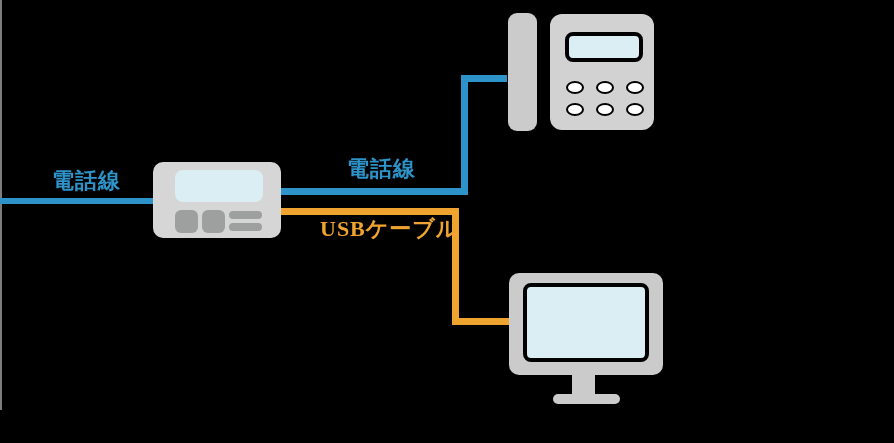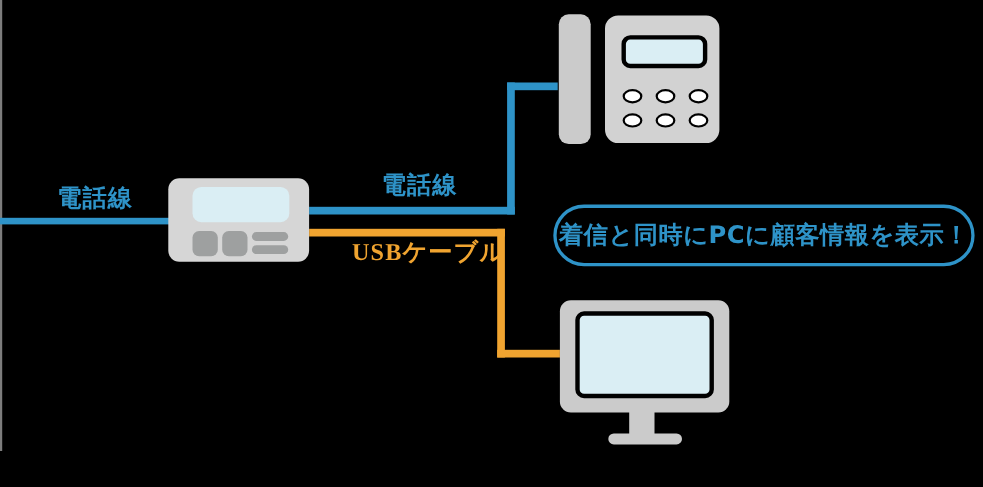--- a/index.html
+++ b/index.html
@@ -83,23 +83,20 @@
   <div class="abs" id="phone-body">
     <div class="abs" id="phone-screen"></div>
     <div class="abs phone-key" style="left:16px;top:67px;"></div>
     <div class="abs phone-key" style="left:46px;top:67px;"></div>
     <div class="abs phone-key" style="left:76px;top:67px;"></div>
     <div class="abs phone-key" style="left:16px;top:89px;"></div>
     <div class="abs phone-key" style="left:46px;top:89px;"></div>
     <div class="abs phone-key" style="left:76px;top:89px;"></div>
   </div>
 
-  <div id="callout" class="abs">
-    <span id="callout-text">着信と同時にPCに顧客情報を表示！</span>
-  </div>
 
   <div id="monitor-frame" class="abs">
     <div id="monitor-screen" class="abs"></div>
   </div>
   <div id="monitor-neck" class="abs"></div>
   <div id="monitor-base" class="abs"></div>
 
 </div>
 
 </body></html>

